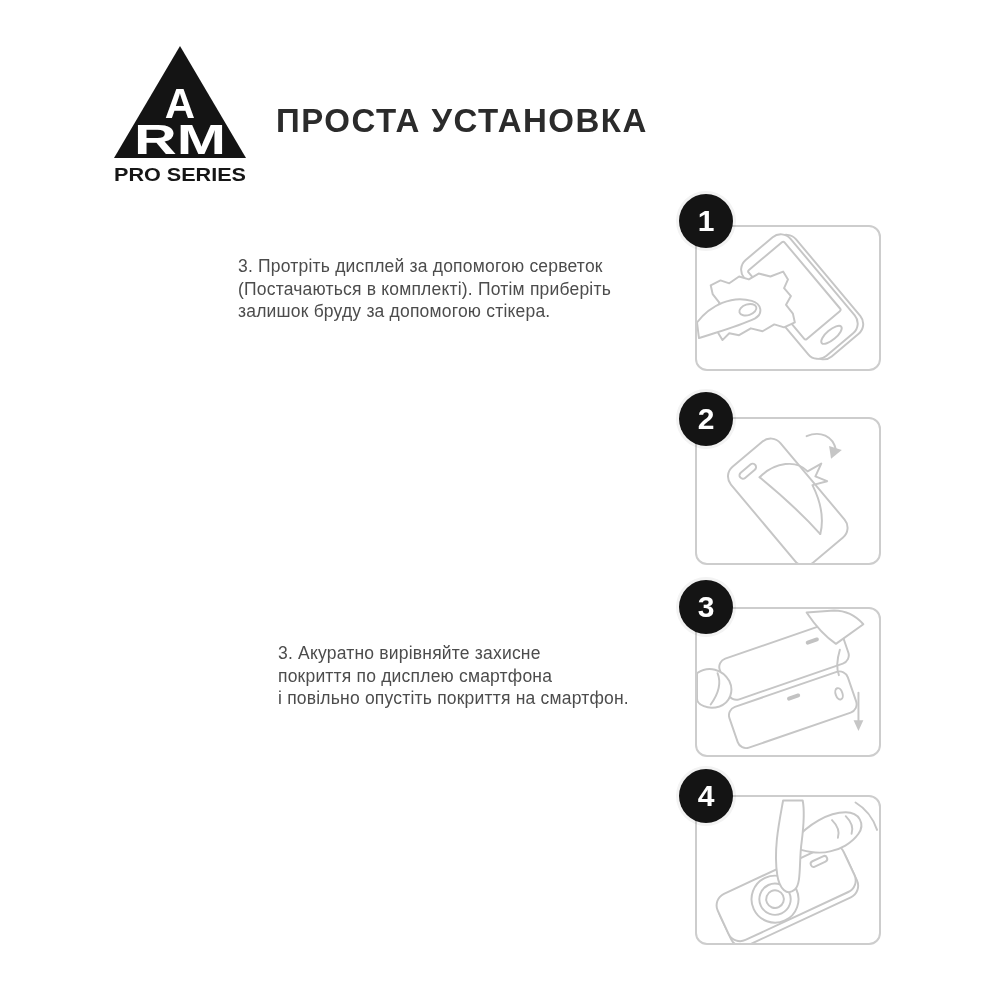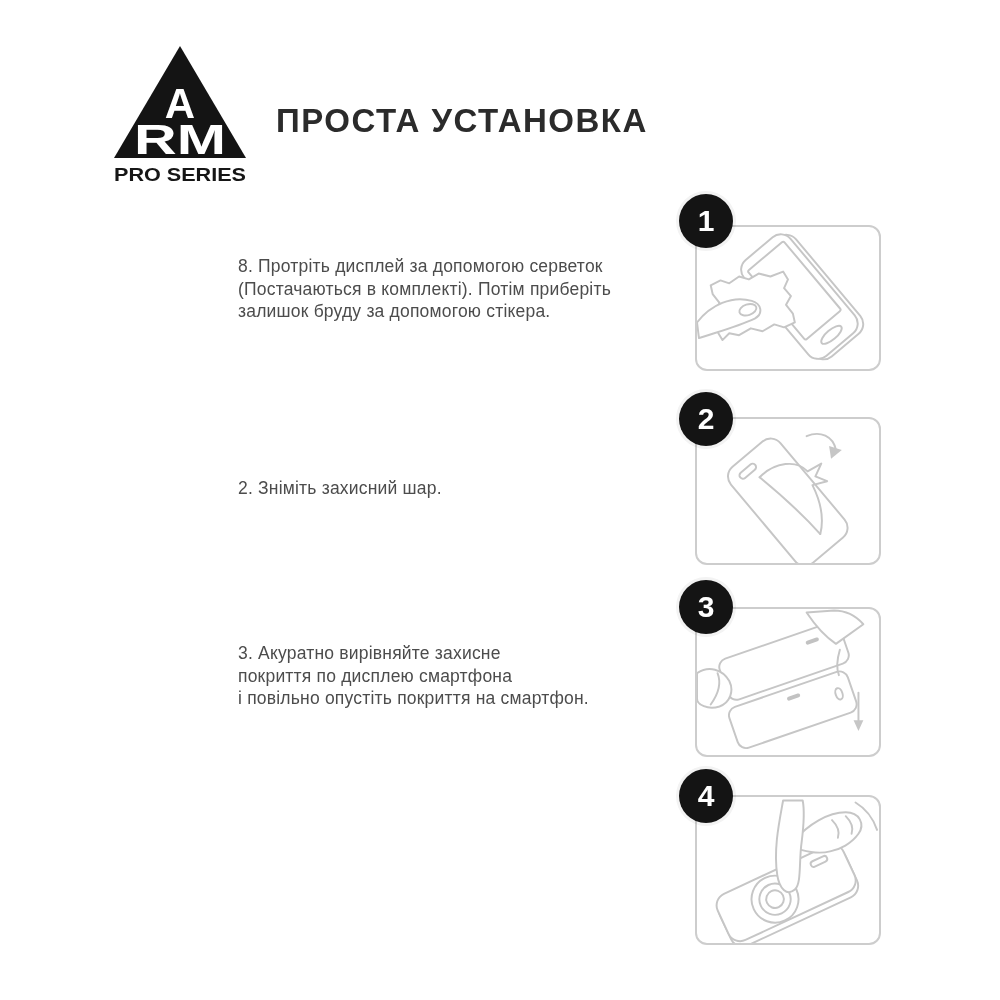--- a/index.html
+++ b/index.html
@@ -17,21 +17,21 @@
     font-family:"Liberation Sans",sans-serif;
   }
   
   .step-text{
     position:absolute;left:238px;width:452px;
     font-size:17.5px;line-height:22.5px;color:#4c4c4c;
     white-space:pre-line;letter-spacing:0.2px;
   }
   .step-text.t1{top:255px;}
   .step-text.t2{top:477px;}
-  .step-text.t3{top:642px;}
+  .step-text.t3{top:642px;margin-left:40px;}
   .step-text.t4{top:837px;}
   
   .illus-box{
     position:absolute;left:695px;width:186px;
     border:2px solid #cdcdcd;border-radius:12px;background:#fff;
     box-sizing:border-box;
   }
   .illus-box.b1{top:225px;height:146px;}
   .illus-box.b2{top:417px;height:148px;}
   .illus-box.b3{top:607px;height:150px;}
@@ -63,24 +63,23 @@
     <svg width="140" height="142" viewBox="0 0 140 142">
       <polygon points="70,2 4,114 136,114" fill="#141414"></polygon>
       <text x="70" y="74" text-anchor="middle" font-family="Liberation Sans, sans-serif" font-size="42" font-weight="bold" fill="#ffffff">A</text>
       <text x="70" y="110" text-anchor="middle" font-family="Liberation Sans, sans-serif" font-size="42" font-weight="bold" fill="#ffffff" textLength="92" lengthAdjust="spacingAndGlyphs">RM</text>
       <text x="70" y="137" text-anchor="middle" font-family="Liberation Sans, sans-serif" font-size="19" font-weight="bold" fill="#161616" textLength="132" lengthAdjust="spacingAndGlyphs">PRO SERIES</text>
     </svg>
   </div>
 
   <h1 class="title">ПРОСТА УСТАНОВКА</h1>
 
-  <div class="step-text t1">8. Протріть дисплей за допомогою серветок
+  <div class="step-text t1">3. Протріть дисплей за допомогою серветок
 (Постачаються в комплекті). Потім приберіть
 залишок бруду за допомогою стікера.</div>
-  <div class="step-text t2">2. Зніміть захисний шар.</div>
   <div class="step-text t3">3. Акуратно вирівняйте захисне
 покриття по дисплею смартфона
 і повільно опустіть покриття на смартфон.</div>
 
   <div class="badge n1">
     <span>1</span>
   </div>
   <div class="badge n2">
     <span>2</span>
   </div>

